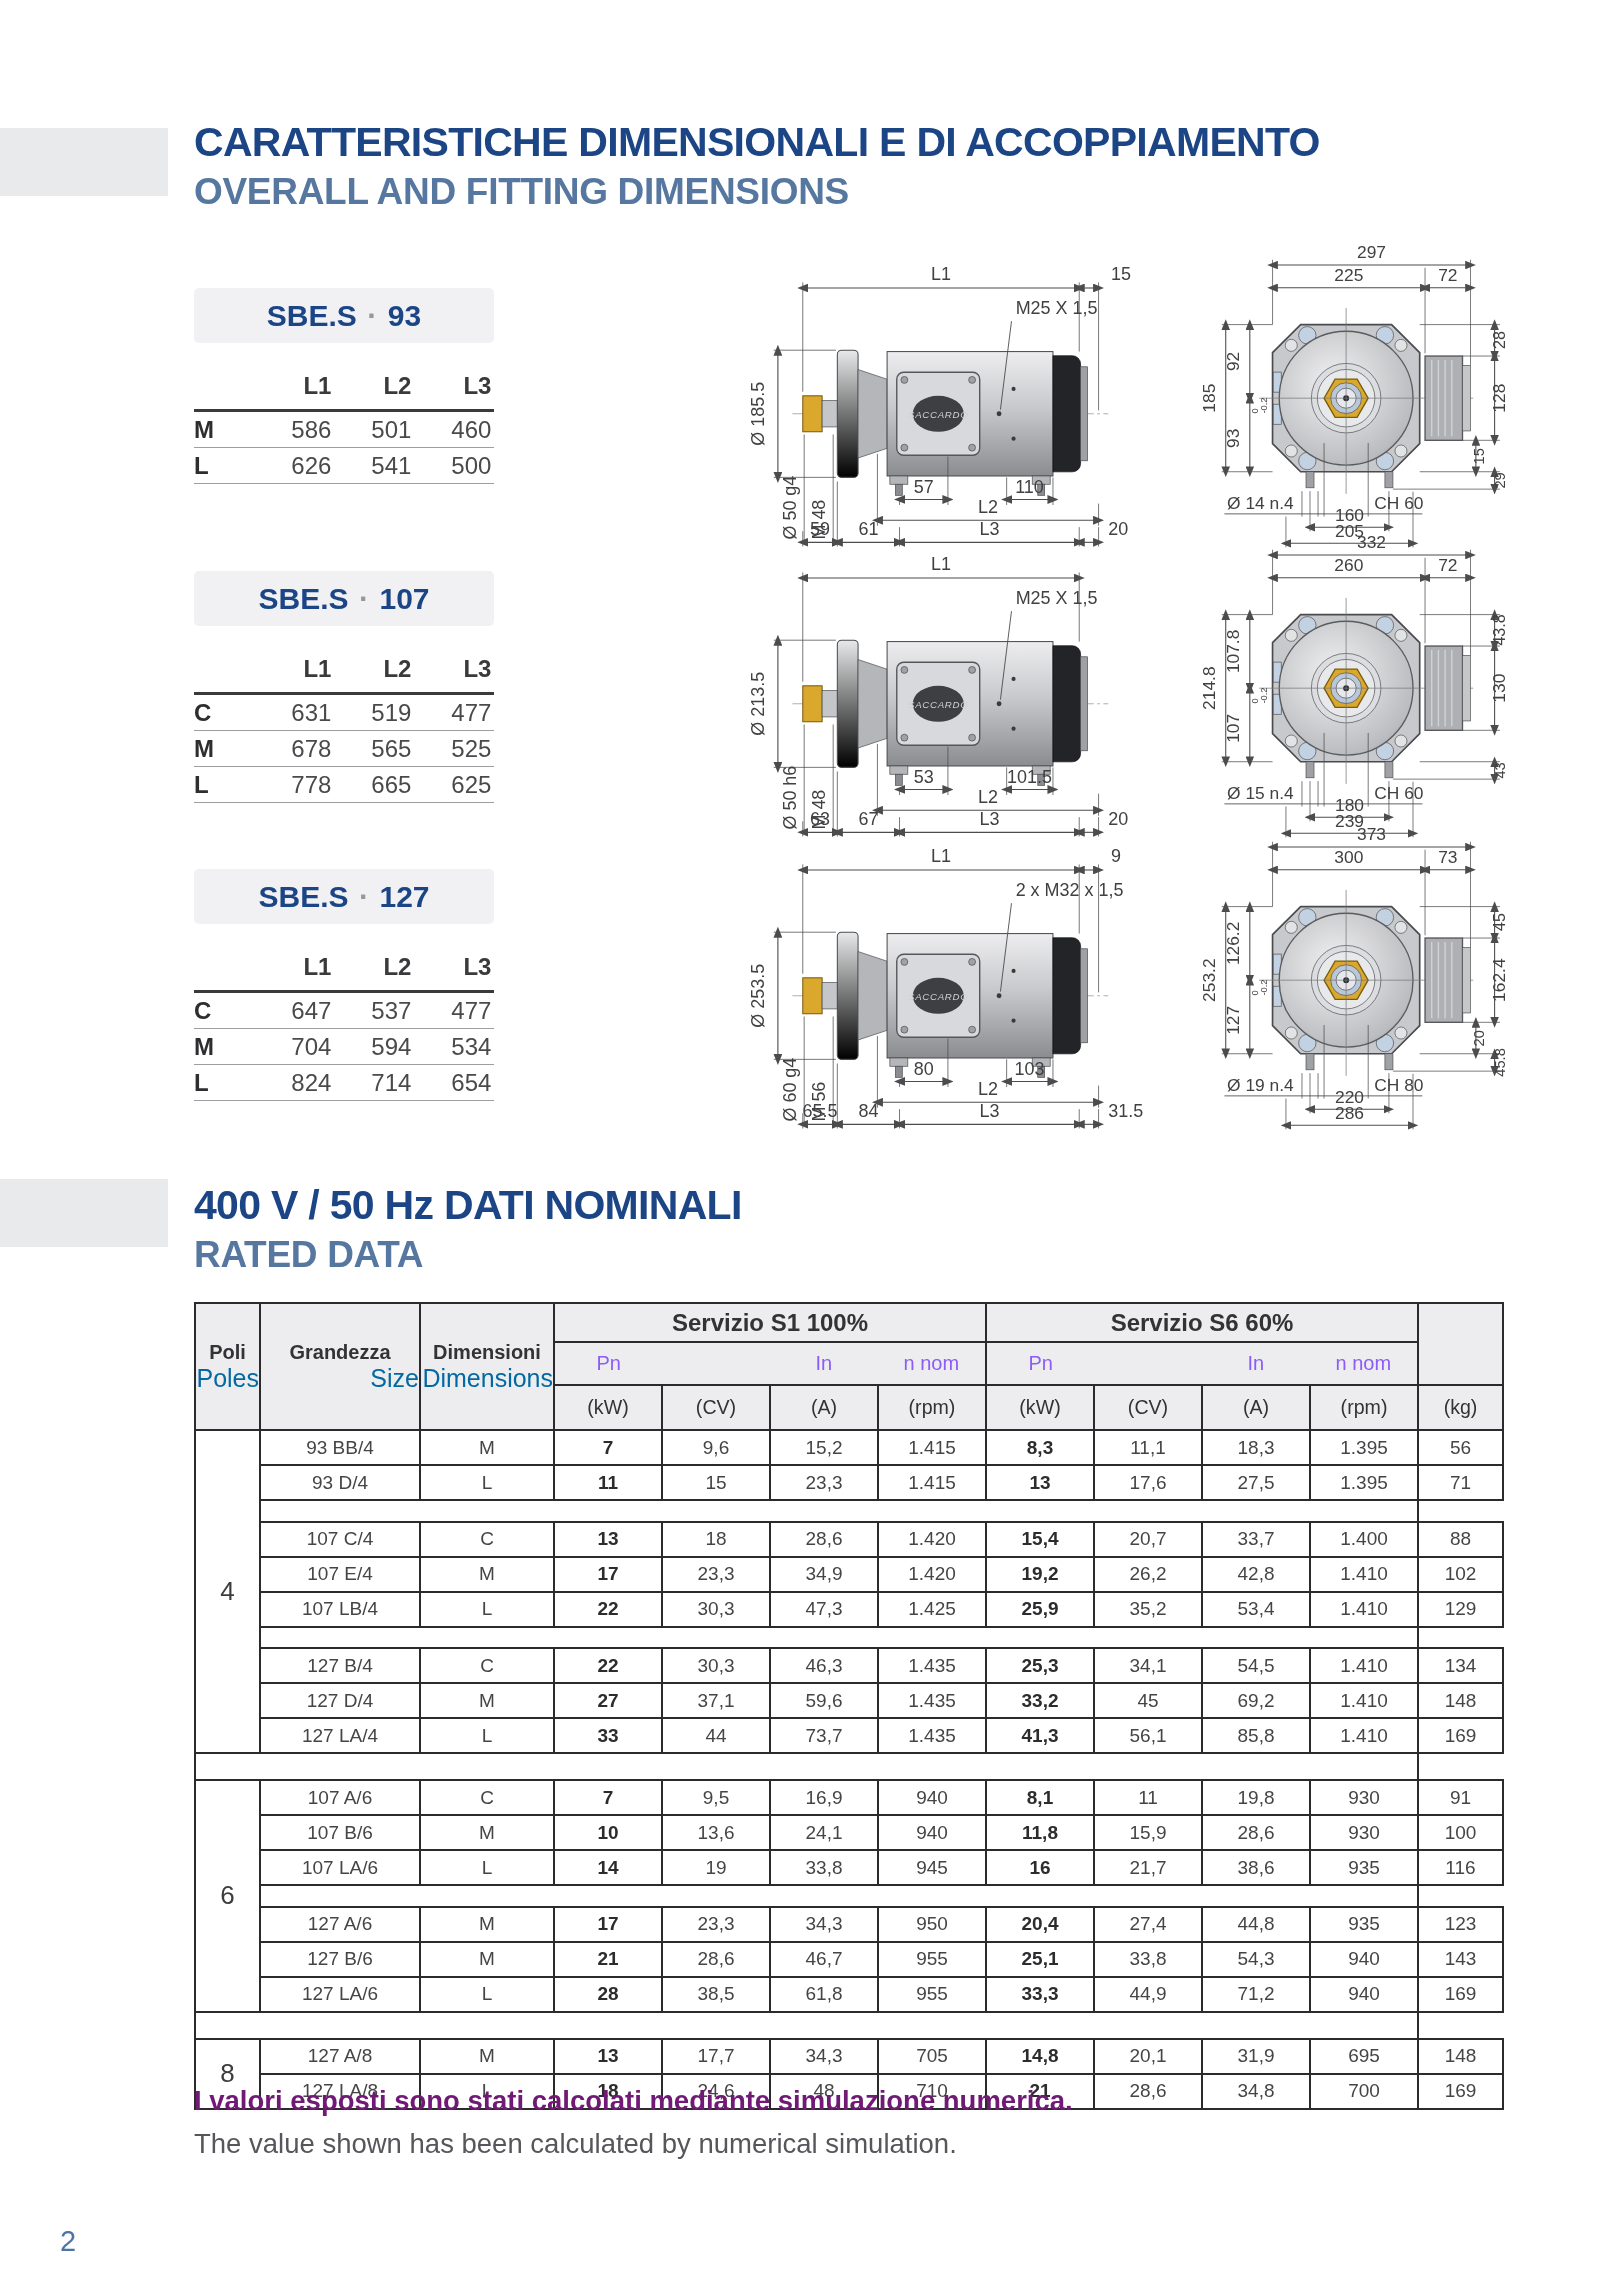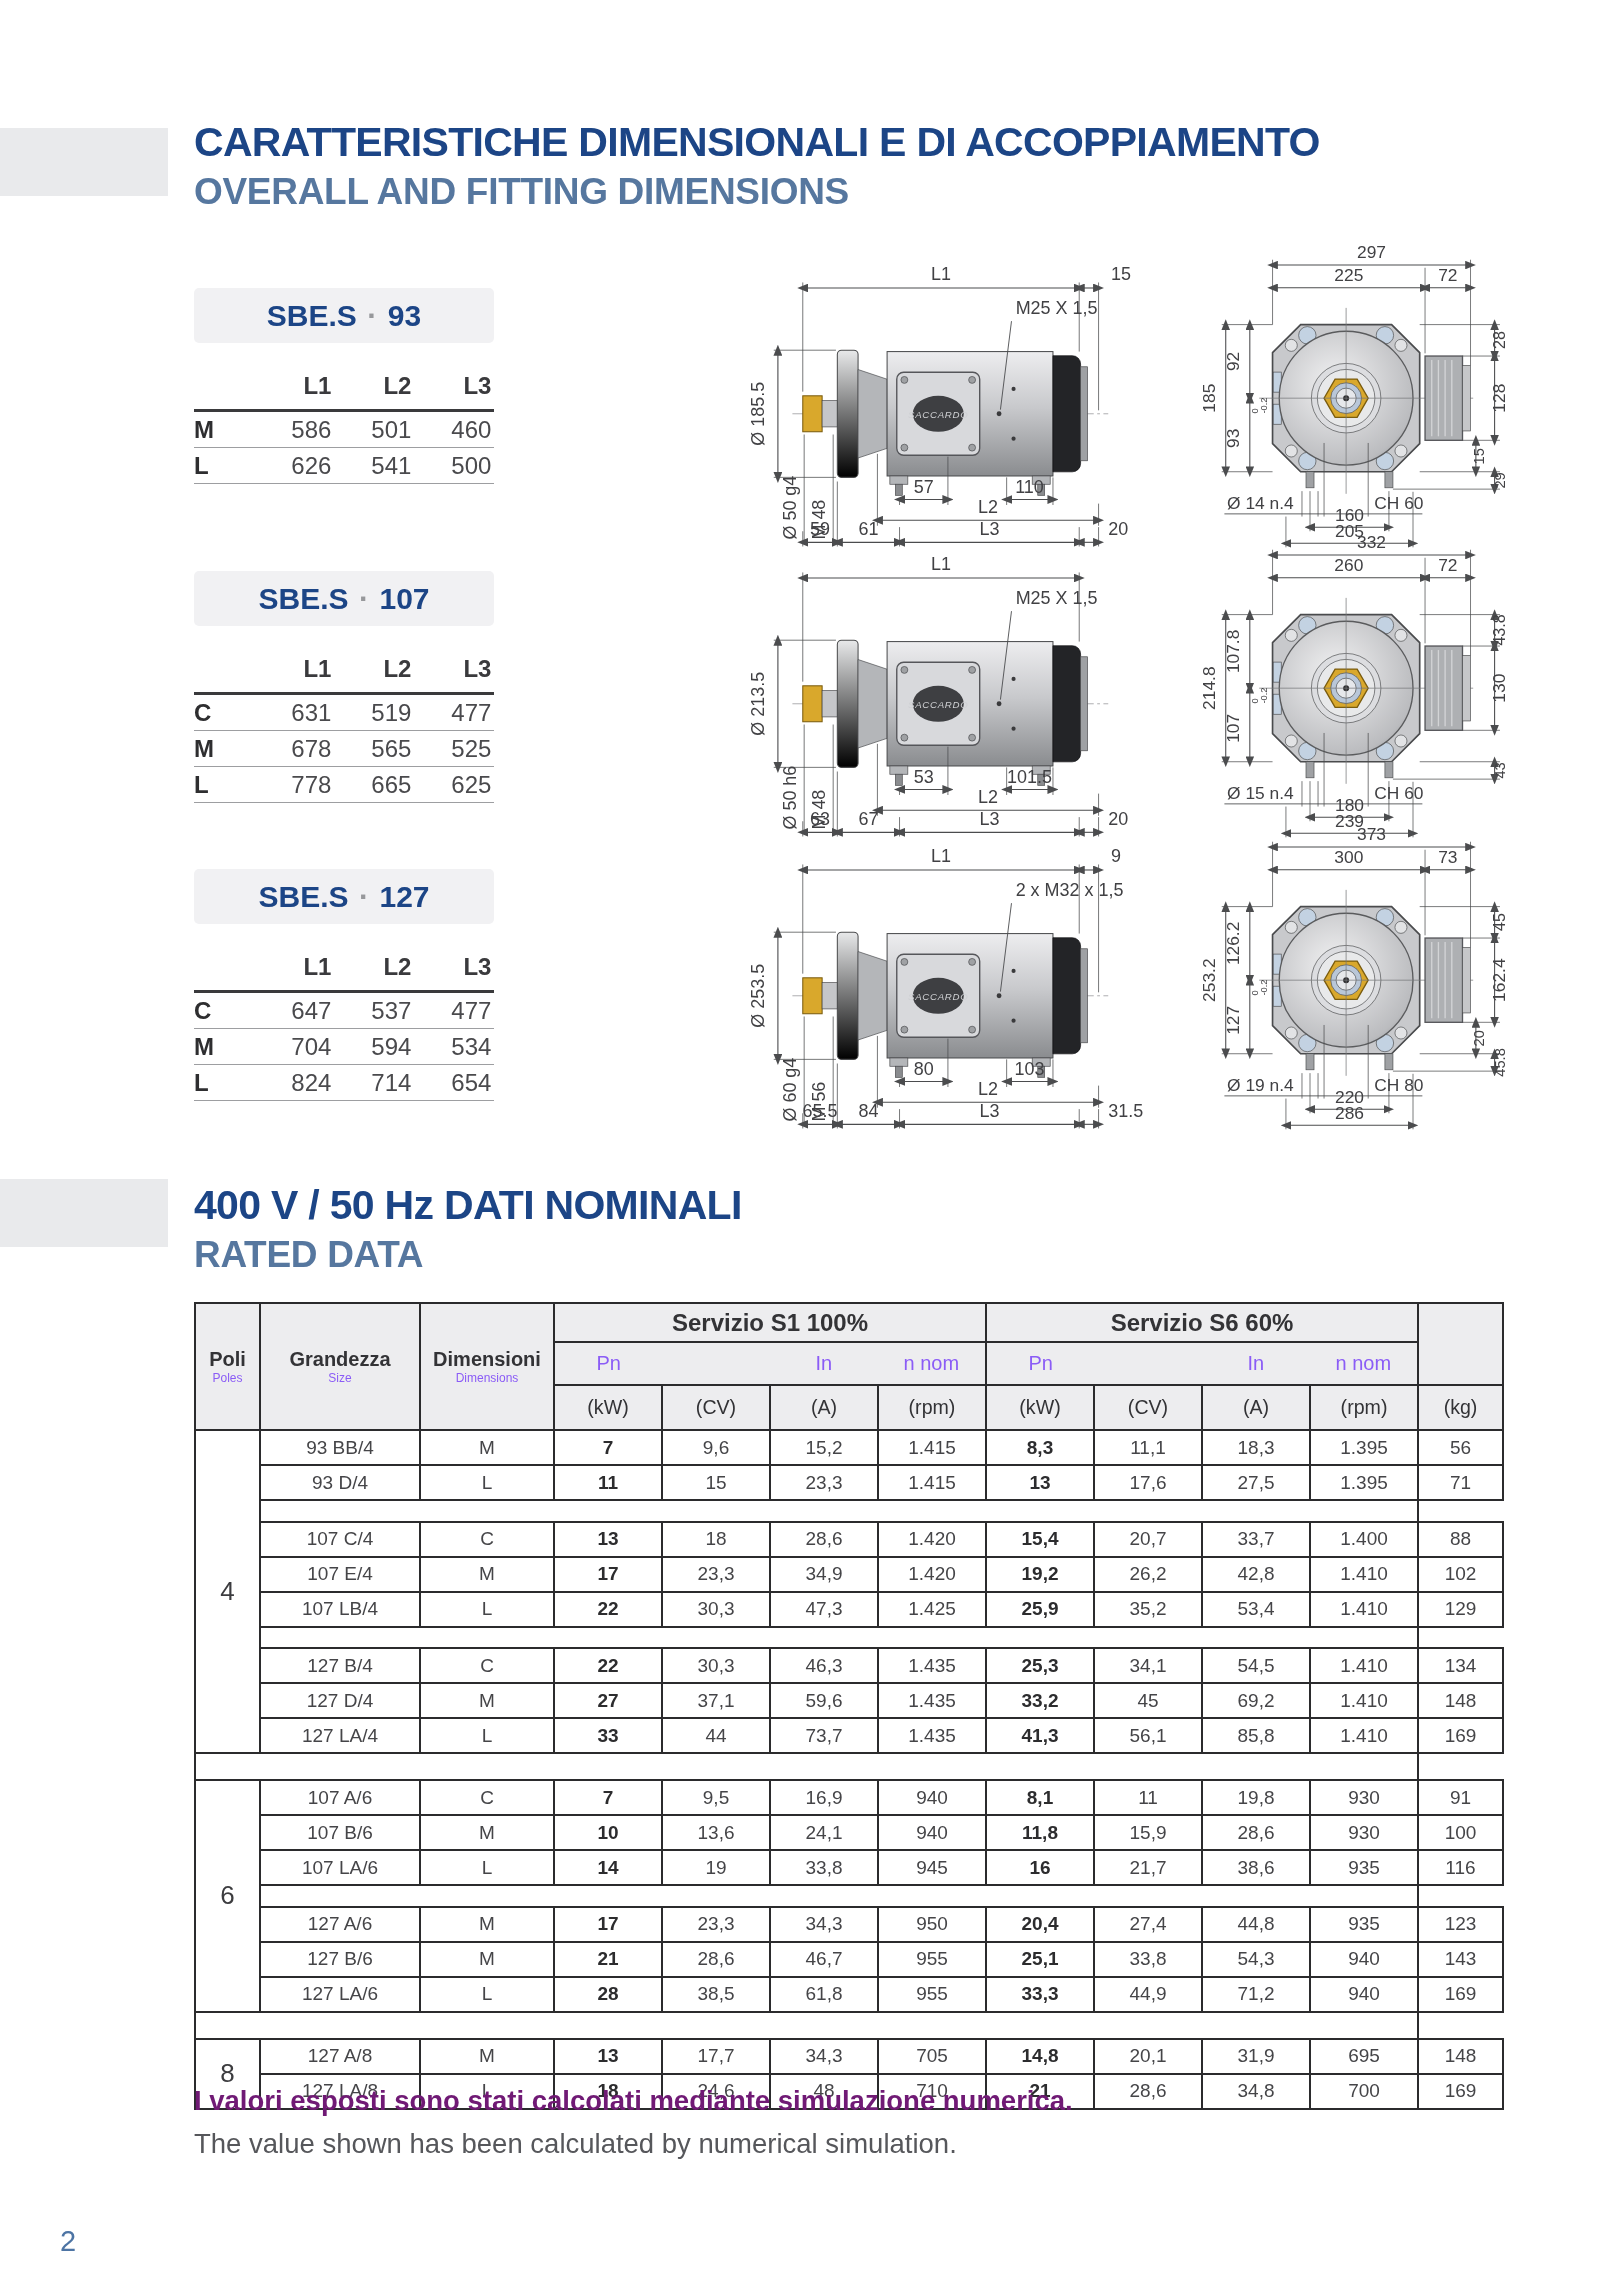--- a/index.html
+++ b/index.html
@@ -29,21 +29,21 @@
   .side{left:699px;width:484px;height:311px;}
   .front{left:1192px;width:335px;height:311px;}
   .r0{top:241px;} .r1{top:531px;} .r2{top:823px;}
   .draw svg{width:100%;height:100%;}
 
   .rated{position:absolute;left:194px;top:1302px;width:1309px;border-collapse:collapse;table-layout:fixed;}
   .rated th,.rated td{border:2px solid #2b2b2d;text-align:center;vertical-align:middle;padding:0;}
   .rated thead th{background:#ededef;color:#333336;font-weight:400;}
   .hA th.svc{font-size:24px;font-weight:700;height:37px;}
   .hstack b{display:block;font-size:20px;font-weight:700;}
-  .hstack span{display:block;font-size:12px;color:#8b5cf6;}
+  .hstack span{display:block;font-size:25px;color:#0369a1;text-align:right;}
   .hB th{height:41px;}
   .pnin div{display:flex;}
   .pnin i{flex:1;font-style:normal;font-size:20px;color:#8b5cf6;}
   .hC th{height:43px;font-size:19.6px;}
   th.kwh{font-weight:700;}
   .rated td{font-size:19px;color:#454548;height:33px;background:#fff;}
   .rated td.kw{font-weight:700;color:#2c2c2e;}
   .rated td.poles{font-size:26px;color:#3c3c3f;}
   .rated tr.sep td{height:19.6px;}
   .rated tr.sepfull td{height:25px;}

